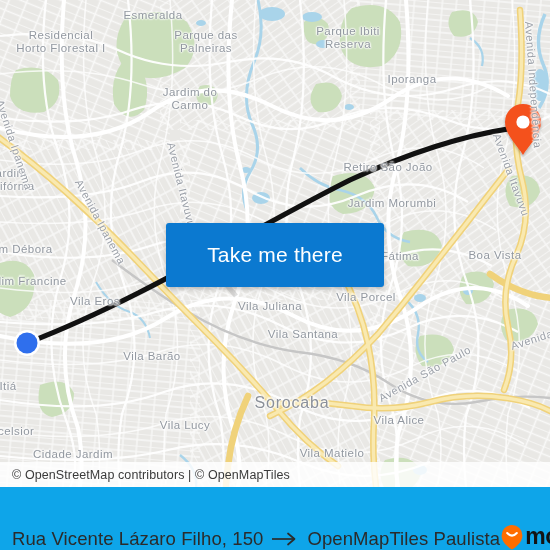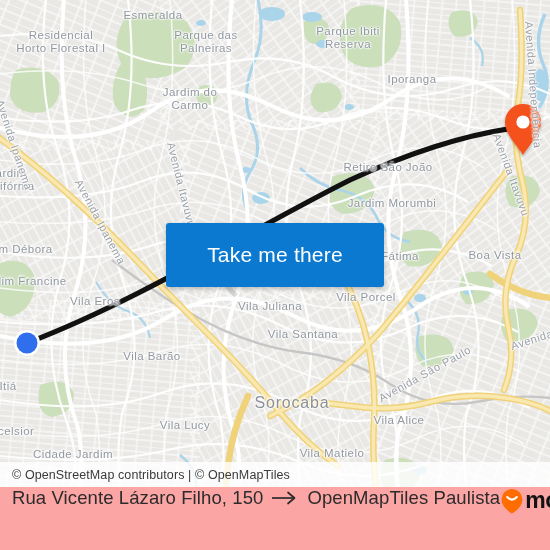--- a/index.html
+++ b/index.html
@@ -79,23 +79,23 @@
     font-size: 12.5px;
     color: #3a3a3a;
     letter-spacing: .1px;
   }
 
   
   #footer {
     position: absolute;
     left: 0; top: 487px;
     width: 550px; height: 63px;
-    background: #fca5a5;
+    background: #0ea5e9;
     display: flex;
-    align-items: flex-start;
+    align-items: flex-end;
     padding: 0 14px 0 12px;
   }
   #route-summary {
     display: flex; align-items: center;
     flex: 1 1 auto;
     gap: 9px;
     font-size: 18.5px;
     color: #2b2b2b;
     letter-spacing: .1px;
     white-space: nowrap;

